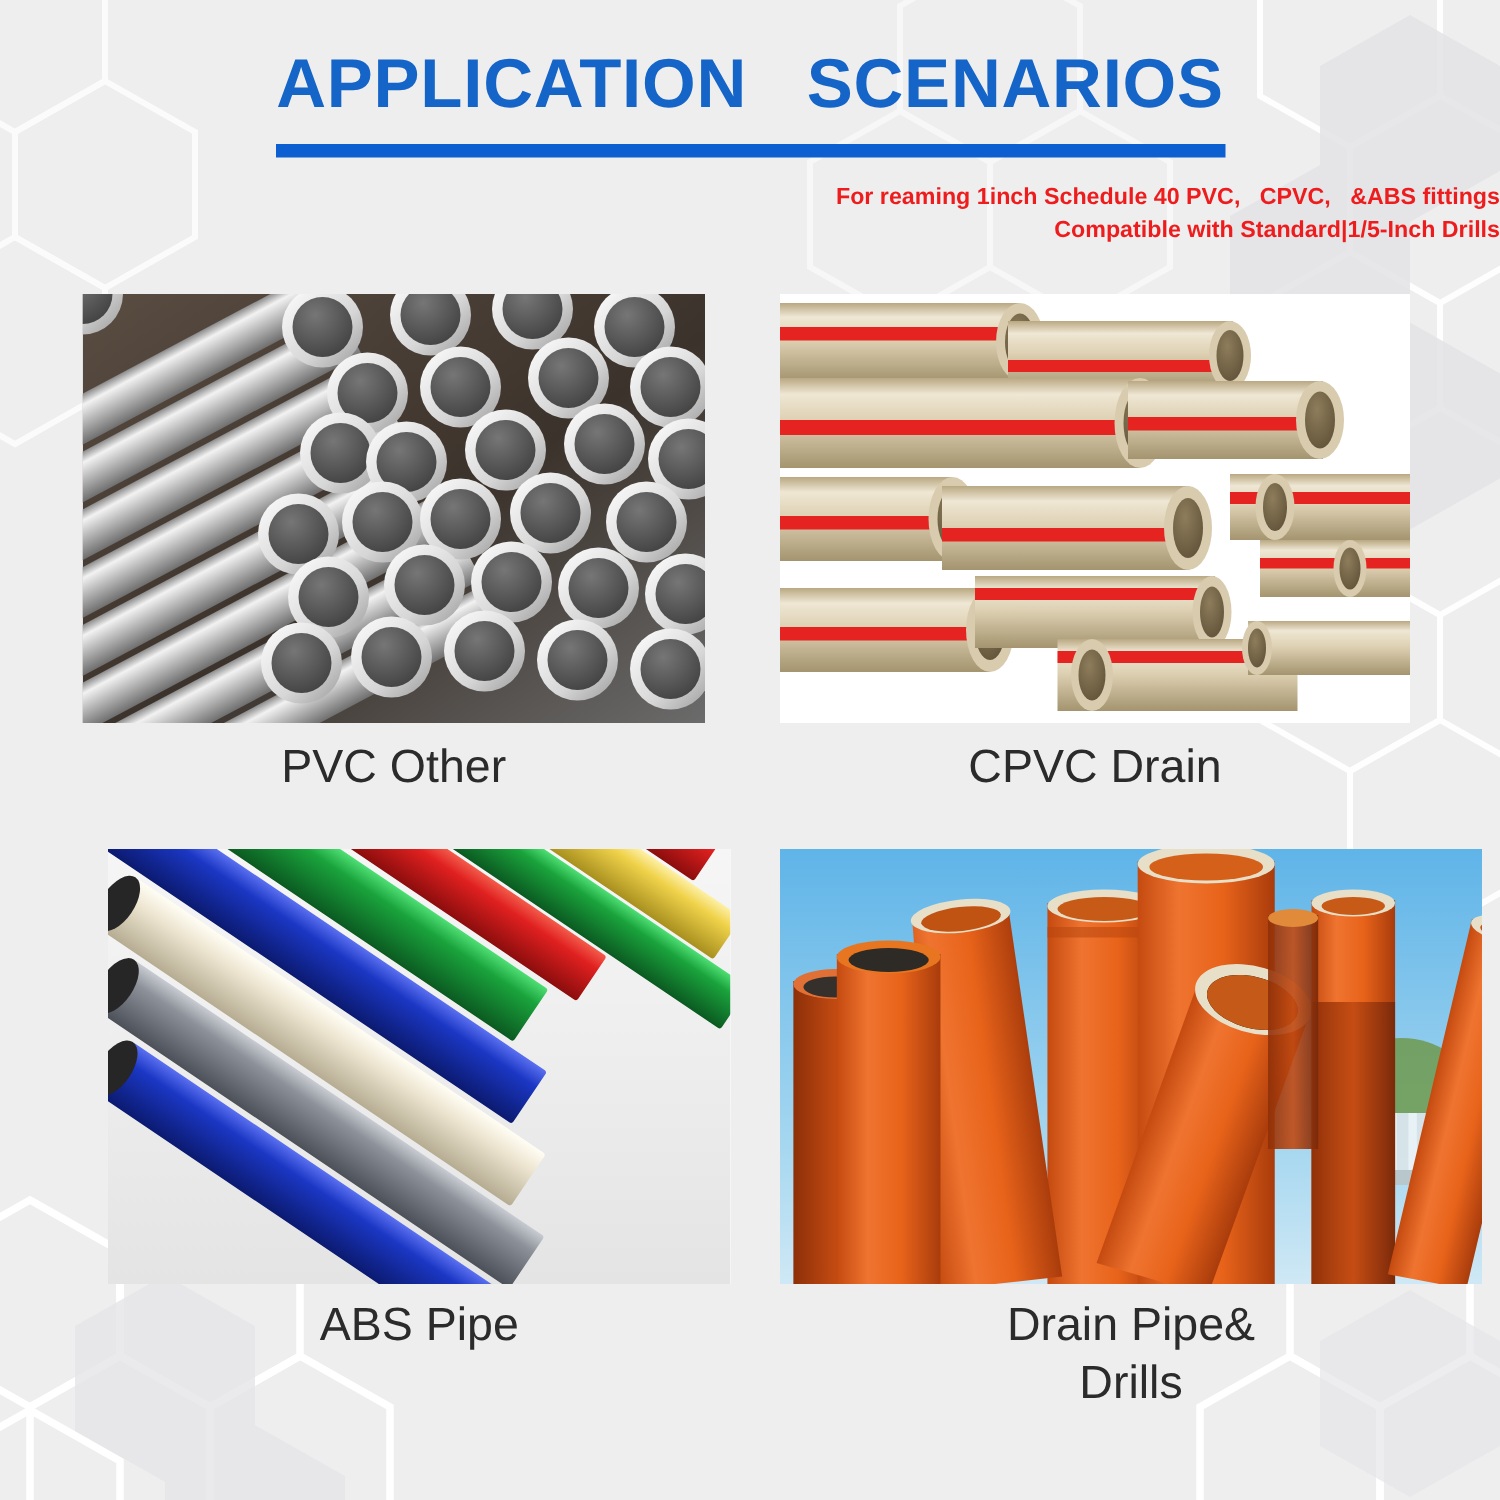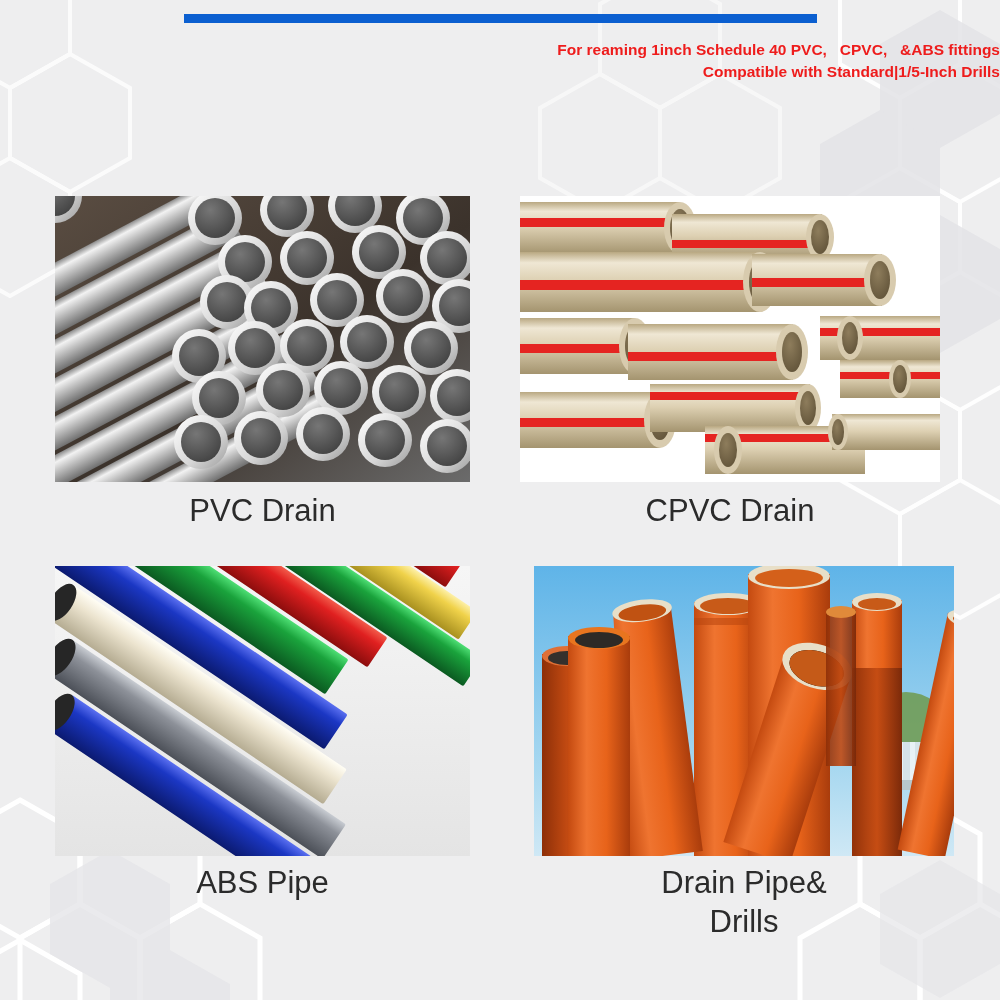--- a/index.html
+++ b/index.html
@@ -56,22 +56,22 @@
   
   .grid {
     position:absolute;
     left:55px; top:196px;
     width:885px; height:760px;
     z-index:2;
   }
   .cell { position:absolute; }
   .cell.tl { left:0;    top:0;   width:415px; height:286px; }
   .cell.tr { left:465px; top:0;   width:420px; height:286px; }
-  .cell.bl { left:0;    top:370px; width:415px; height:290px; }
-  .cell.br { left:479px; top:370px; width:420px; height:290px; }
+  .cell.bl { left:17px;    top:370px; width:415px; height:290px; }
+  .cell.br { left:465px; top:370px; width:468px; height:290px; }
 
   .photo {
     position:relative;
     width:100%; height:100%;
     overflow:hidden;
     background:#fff;
   }
   .photo svg { display:block; width:100%; height:100%; }
 
   .caption {
@@ -147,20 +147,21 @@
 
       <g fill="none" stroke="#ffffff" stroke-width="4" opacity="0.55">
         <use href="#hexcell" x="600" y="-30"></use>
         <use href="#hexcell" x="660" y="74"></use>
         <use href="#hexcell" x="540" y="74"></use>
       </g>
     </svg>
   </div>
 
   <div class="header">
+    <div class="title">APPLICATION   SCENARIOS</div>
     <div class="divider"></div>
     <div class="subtitle">
       <span class="ln">For reaming 1inch Schedule 40 PVC,   CPVC,   &amp;ABS fittings</span>
       <span class="ln">Compatible with Standard|1/5-Inch Drills</span>
     </div>
   </div>
 
   <div class="grid">
 
     <div class="cell tl">
@@ -323,21 +324,21 @@
                 <circle r="20" fill="url(#pvcBore)"></circle>
               </g>
             <g transform="translate(392,250)">
                 <circle r="27" fill="url(#pvcRim)"></circle>
                 <circle r="20" fill="url(#pvcBore)"></circle>
               </g>
           </g>
         </svg>
       </div>
       <div class="caption">
-        <span class="ln">PVC Drain</span>
+        <span class="ln">PVC Other</span>
       </div>
     </div>
 
     <div class="cell tr">
       <div class="photo">
         <svg viewBox="0 0 420 286" preserveAspectRatio="none" xmlns="http://www.w3.org/2000/svg">
           <defs>
             <linearGradient id="cpvcBody" x1="0" y1="0" x2="0" y2="1">
               <stop offset="0%" stop-color="#b9a882"></stop>
               <stop offset="18%" stop-color="#efe7d4"></stop>

